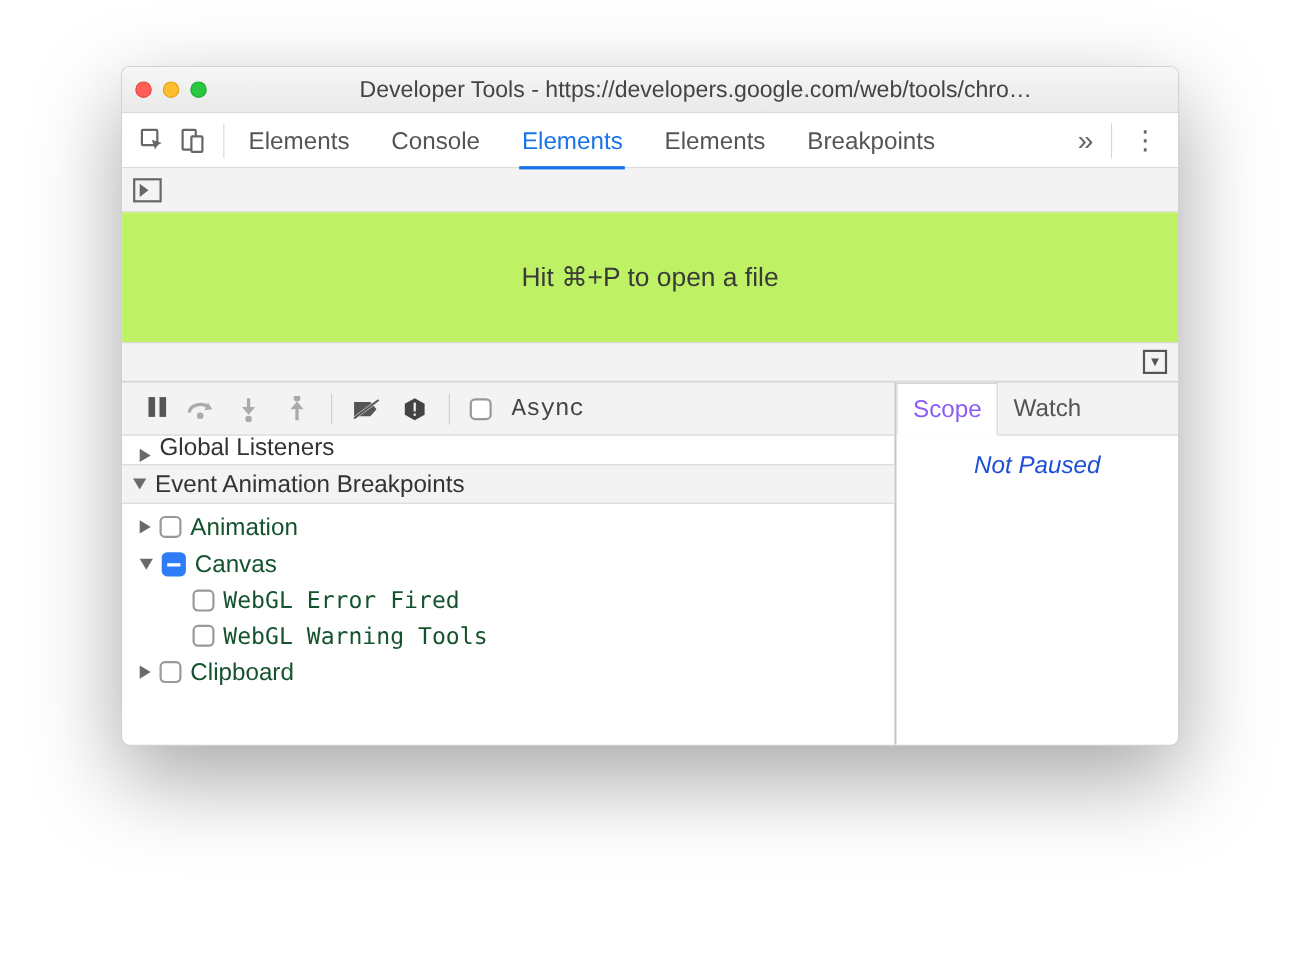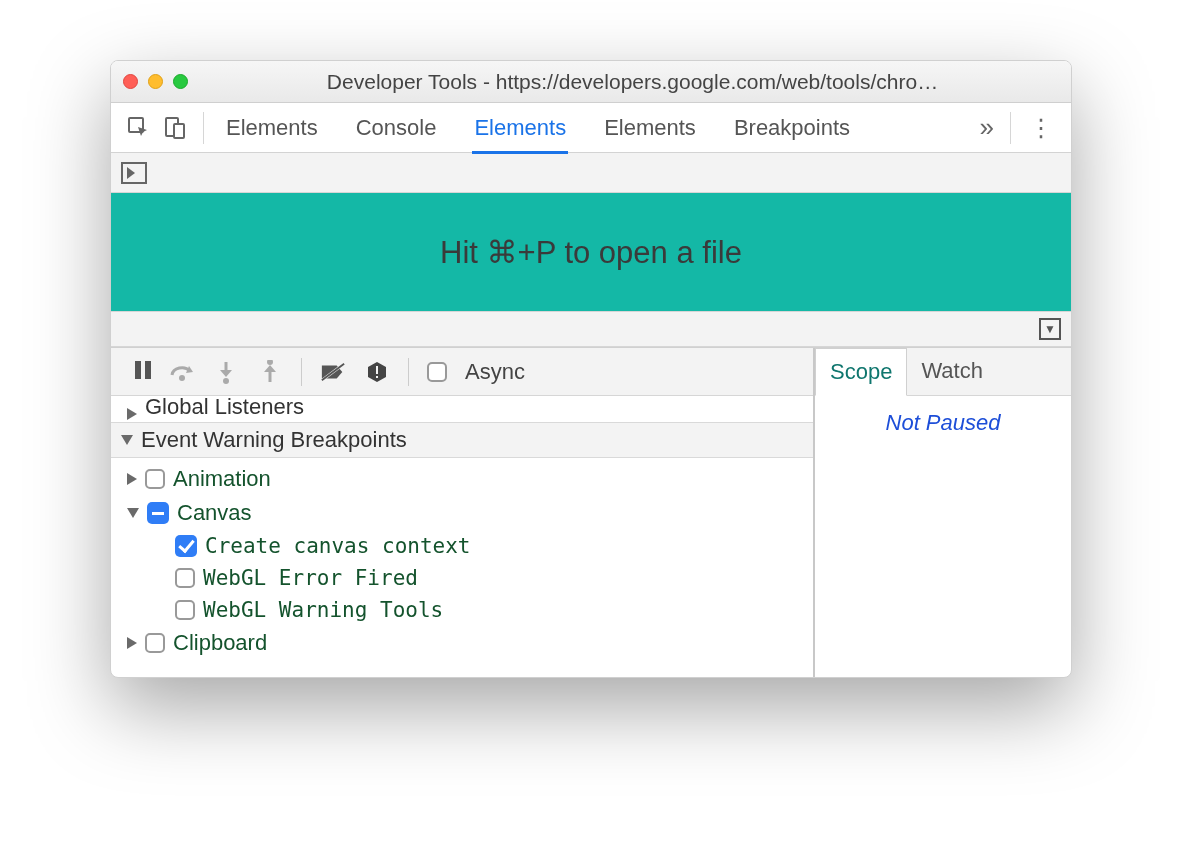--- a/index.html
+++ b/index.html
@@ -60,23 +60,23 @@
     background: #f3f3f3;
     border-bottom: 1px solid #d6d6d6;
     display:flex; align-items:center;
     padding: 0 10px;
   }
   .frame-icon { width:26px; height:22px; border:2px solid #666; position:relative;}
   .frame-icon::after { content:""; position:absolute; left:4px; top:3px; border-left:8px solid #666; border-top:6px solid transparent; border-bottom:6px solid transparent;}
   
   .hint-area {
     height: 118px;
-    background: #14b8a6;
+    background: #bef264;
     display:flex; align-items:center; justify-content:center;
-    font-size: 31px; color:#3a3a3a;
+    font-size: 24px; color:#3a3a3a;
   }
   
   .toggle-strip {
     height: 36px;
     background: #f3f3f3;
     border-top: 1px solid #d6d6d6;
     border-bottom: 1px solid #d6d6d6;
     display:flex; align-items:center; justify-content:flex-end;
     padding: 0 10px;
   }
@@ -90,41 +90,41 @@
   .dbg-bar {
     height: 48px; background:#f3f3f3; border-bottom:1px solid #d6d6d6;
     display:flex; align-items:center; gap:18px; padding:0 14px;
     color:#555; font-size:22px;
   }
   .dbg-icon { width:26px; height:26px; display:flex; align-items:center; justify-content:center; }
   .pause-icon::before { content:""; display:inline-block; width:6px; height:18px; background:#555; box-shadow: 10px 0 0 #555;}
   .vline { width:1px; height:28px; background:#ccc;}
   .deact svg, .stepover svg, .stepin svg, .stepout svg, .balloon svg { display:block;}
   .check-empty { width:20px; height:20px; border:2px solid #999; border-radius:5px; background:#fff; flex-shrink:0;}
-  .async-label { font-size:22px; color:#444;}
+  .async-label { font-size:22px; color:#444;font-family:Liberation Mono, monospace;}
   
   .section-header {
     background:#f3f3f3; border-top:1px solid #d9d9d9; border-bottom:1px solid #d9d9d9;
     display:flex; align-items:center; gap:8px; padding:4px 10px;
     font-size:22px; color:#333;
   }
   .tri { width:0;height:0; display:inline-block;}
   .tri.right { border-left:10px solid #6a6a6a; border-top:6px solid transparent; border-bottom:6px solid transparent;}
   .tri.down { border-top:10px solid #6a6a6a; border-left:6px solid transparent; border-right:6px solid transparent;}
   .tree { padding: 4px 0 6px 0; font-size:22px; color:#14532d;}
   .tree-row { display:flex; align-items:center; gap:8px; padding:4px 10px 4px 16px;}
   .tree-row.level2 { padding-left: 64px;}
   .check-blue { width:22px; height:22px; border-radius:5px; background:#2f7df6; display:flex; align-items:center; justify-content:center; flex-shrink:0;}
   .check-blue.checked::after { content:""; width:6px; height:12px; border:solid #fff; border-width:0 3px 3px 0; transform:rotate(40deg); margin-top:-3px;}
   .check-blue.minus::after { content:""; width:12px; height:3px; background:#fff;}
   .mono { font-family: Menlo, Consolas, monospace; font-size:21px;}
   
   .right-tabs { height:48px; display:flex; align-items:stretch; background:#f3f3f3; border-bottom:1px solid #d6d6d6; font-size:22px; color:#555;}
   .right-tab { padding:10px 14px; cursor:pointer;}
-  .right-tab.active { background:#fff; border:1px solid #d0d0d0; border-bottom:1px solid #fff; margin-bottom:-1px; color:#0f766e;}
+  .right-tab.active { background:#fff; border:1px solid #d0d0d0; border-bottom:1px solid #fff; margin-bottom:-1px; color:#8b5cf6;}
   .right-body { flex:1; display:flex; align-items:flex-start; justify-content:center; padding-top:14px;}
   .not-paused { font-style:italic; color:#1d4ed8; font-size:22px;}
   
   .cut-row { height:26px; overflow:hidden; display:flex; align-items:flex-end; padding:0 10px 2px 16px; gap:8px; color:#333; font-size:22px;}
 </style>
 </head>
 <body>
 
 <div class="shadow-wrap">
 
@@ -225,40 +225,36 @@
         <span class="async-label">Async</span>
       </div>
 
       <div class="cut-row">
         <span class="tri right"></span>
         <span>Global Listeners</span>
       </div>
 
       <div class="section-header">
         <span class="tri down"></span>
-        <span>Event Warning Breakpoints</span>
+        <span>Event Animation Breakpoints</span>
       </div>
 
       <div class="tree">
         <div class="tree-row">
           <span class="tri right"></span>
           <div class="check-empty"></div>
           <span>Animation</span>
         </div>
 
         <div class="tree-row">
           <span class="tri down"></span>
           <div class="check-blue minus"></div>
           <span>Canvas</span>
         </div>
         <div class="tree-row level2">
-          <div class="check-blue checked"></div>
-          <span class="mono">Create canvas context</span>
-        </div>
-        <div class="tree-row level2">
           <div class="check-empty"></div>
           <span class="mono">WebGL Error Fired</span>
         </div>
         <div class="tree-row level2">
           <div class="check-empty"></div>
           <span class="mono">WebGL Warning Tools</span>
         </div>
 
         <div class="tree-row">
           <span class="tri right"></span>

